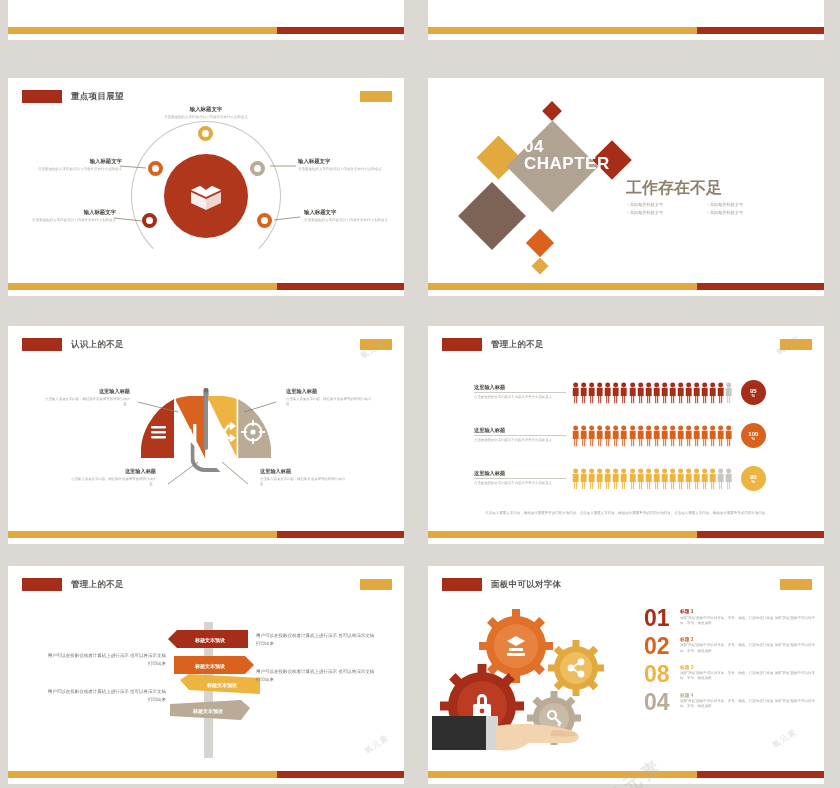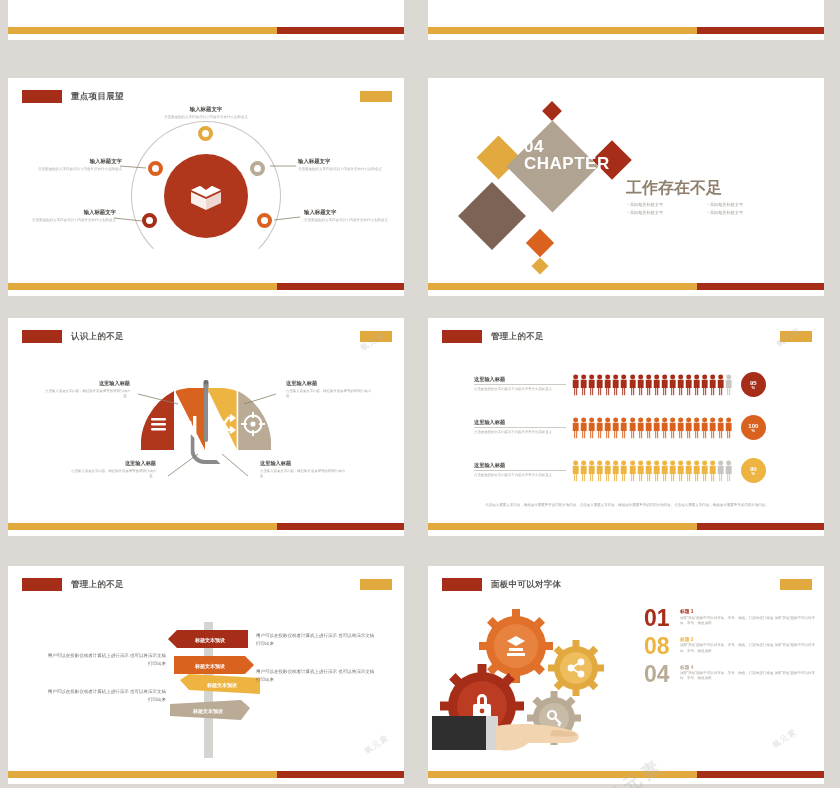--- a/index.html
+++ b/index.html
@@ -15,21 +15,21 @@
   .slide{
     position:absolute;
     width:396px;height:218px;
     background:#ffffff;
     overflow:hidden;
   }
   .slide.col-l{left:8px;}
   .slide.col-r{left:428px;}
   .slide.row-0{top:-178px;height:218px;}
   .slide.row-1{top:78px;}
-  .slide.row-2{top:318px;}
+  .slide.row-2{top:326px;}
   .slide.row-3{top:566px;}
 
   .footbar{position:absolute;left:0;bottom:6px;width:100%;height:7px;display:flex;}
   .footbar .gold{background:#e2a93f;flex:0 0 68%;}
   .footbar .red{background:#a62d18;flex:1;}
 
   
   .sl-title{position:absolute;left:14px;top:12px;display:flex;align-items:center;gap:9px;}
   .sl-title .chip{width:40px;height:13px;background:#a62d18;}
   .sl-title .txt{font-size:8.5px;color:#585450;font-weight:bold;letter-spacing:.3px;}
@@ -725,20 +725,27 @@
 
     <div class="numlist">
       <div class="numrow">
         <div class="bignum" style="color:#a62d18;">01</div>
         <div class="numtxt">
           <div class="h" style="color:#a62d18;">标题 1</div>
           <div class="b">顶部“开始”面板中可以对字体、字号、颜色、行距等进行修改 顶部“开始”面板中可以对字体、字号、颜色顶部</div>
         </div>
       </div>
       <div class="numrow">
+        <div class="bignum" style="color:#d9621f;">02</div>
+        <div class="numtxt">
+          <div class="h" style="color:#d9621f;">标题 2</div>
+          <div class="b">顶部“开始”面板中可以对字体、字号、颜色、行距等进行修改 顶部“开始”面板中可以对字体、字号、颜色顶部</div>
+        </div>
+      </div>
+      <div class="numrow">
         <div class="bignum" style="color:#edb441;">08</div>
         <div class="numtxt">
           <div class="h" style="color:#edb441;">标题 3</div>
           <div class="b">顶部“开始”面板中可以对字体、字号、颜色、行距等进行修改 顶部“开始”面板中可以对字体、字号、颜色顶部</div>
         </div>
       </div>
       <div class="numrow">
         <div class="bignum" style="color:#b9ab95;">04</div>
         <div class="numtxt">
           <div class="h" style="color:#b9ab95;">标题 4</div>

